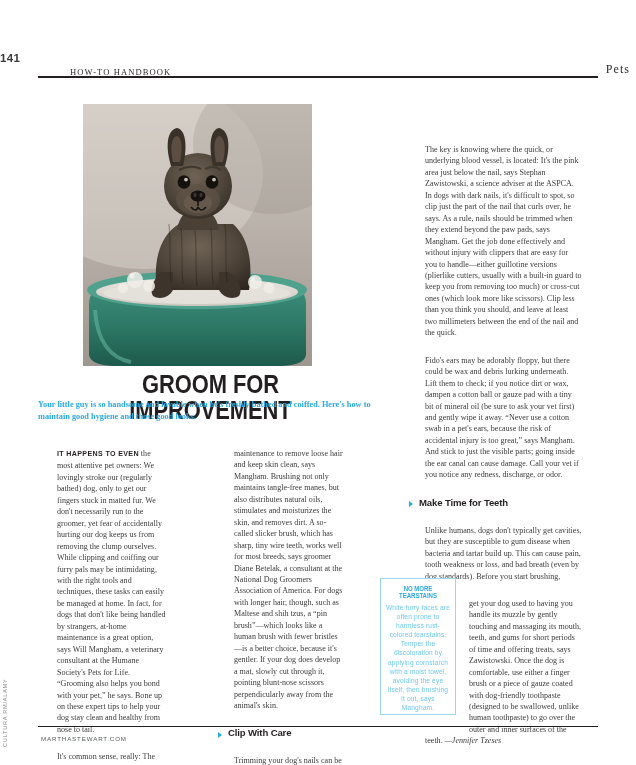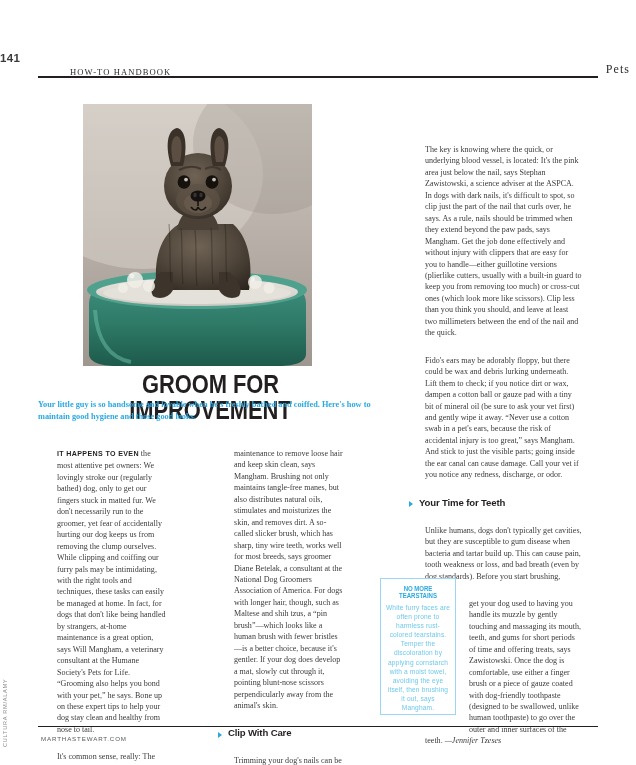--- a/index.html
+++ b/index.html
@@ -343,21 +343,21 @@
     <span>Clip With Care</span>
   </div>
   <p>Trimming your dog's nails can be a precarious task, since the dog can be injured if you cut too much.</p>
 </div>
 
 <div class="col col3">
   <p>The key is knowing where the quick, or underlying blood vessel, is located: It's the pink area just below the nail, says Stephan Zawistowski, a science adviser at the ASPCA. In dogs with dark nails, it's difficult to spot, so clip just the part of the nail that curls over, he says. As a rule, nails should be trimmed when they extend beyond the paw pads, says Mangham. Get the job done effectively and without injury with clippers that are easy for you to handle—either guillotine versions (plierlike cutters, usually with a built-in guard to keep you from removing too much) or cross-cut ones (which look more like scissors). Clip less than you think you should, and leave at least two millimeters between the end of the nail and the quick.</p>
   <p>Fido's ears may be adorably floppy, but there could be wax and debris lurking underneath. Lift them to check; if you notice dirt or wax, dampen a cotton ball or gauze pad with a tiny bit of mineral oil (be sure to ask your vet first) and gently wipe it away. “Never use a cotton swab in a pet's ears, because the risk of accidental injury is too great,” says Mangham. And stick to just the visible parts; going inside the ear canal can cause damage. Call your vet if you notice any redness, discharge, or odor.</p>
   <div class="subhead">
     <span class="tri"></span>
-    <span>Your Time for Teeth</span>
+    <span>Make Time for Teeth</span>
   </div>
   <p>Unlike humans, dogs don't typically get cavities, but they are susceptible to gum disease when bacteria and tartar build up. This can cause pain, tooth weakness or loss, and bad breath (even by dog standards). Before you start brushing,</p>
   <div class="c3-wrapgap"></div>
   <p><span>get your dog used to having you handle its muzzle by gently touching and massaging its mouth, teeth, and gums for short periods of time and offering treats, says Zawistowski. Once the dog is comfortable, use either a finger brush or a piece of gauze coated with dog-friendly toothpaste (designed to be swallowed, unlike human toothpaste) to go over the outer and inner surfaces of the teeth. </span><i>—Jennifer Tzeses</i></p>
 </div>
 
 <div class="sidebar">
   <div class="sidebar-title">NO MORE TEARSTAINS</div>
   <div class="sidebar-body">White furry faces are often prone to harmless rust-colored tearstains. Temper the discoloration by applying cornstarch with a moist towel, avoiding the eye itself, then brushing it out, says Mangham.</div>
 </div>

